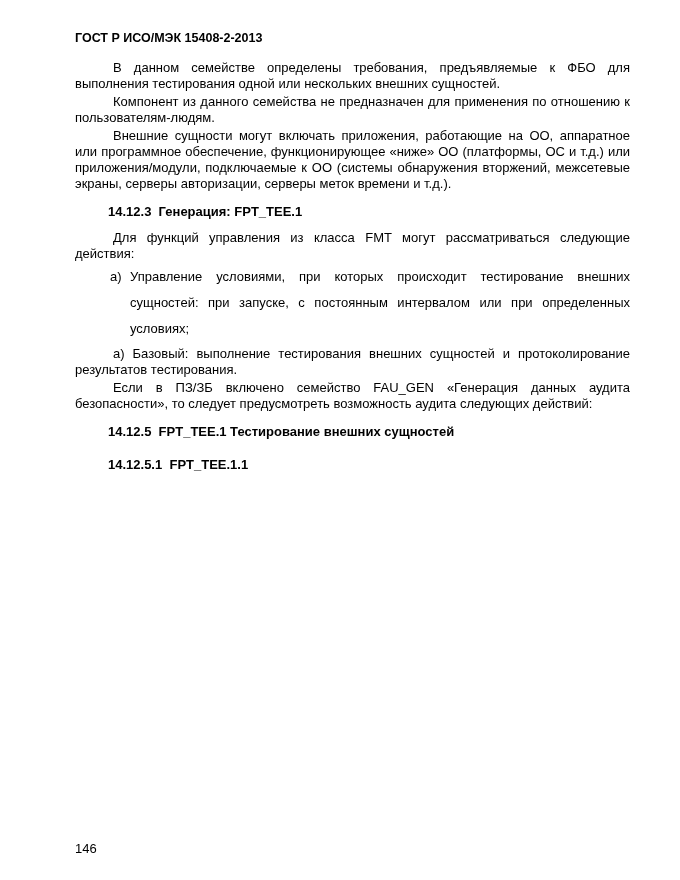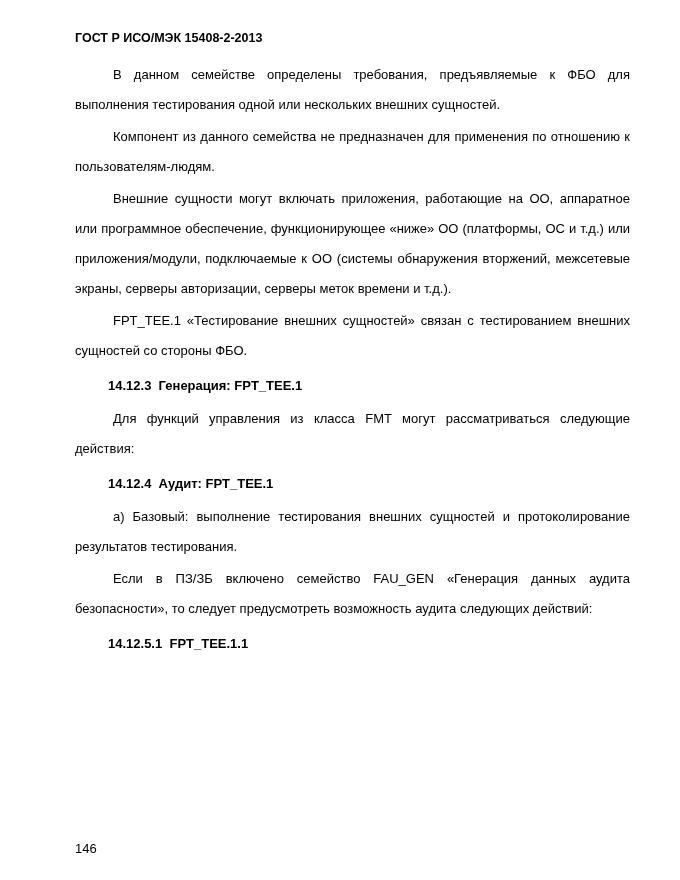--- a/index.html
+++ b/index.html
@@ -20,21 +20,21 @@
     position: relative;
   }
   .doc-header {
     font-size: 12.5px;
     font-weight: bold;
     margin: 0 0 14px 0;
     line-height: 16px;
   }
   .para {
     font-size: 13px;
-    line-height: 30px;
+    line-height: 16px;
     text-align: justify;
     text-indent: 38px;
     margin: 0 0 2px 0;
   }
   .para.spaced { margin-top: 5px; }
   .heading {
     font-size: 13px;
     line-height: 26px;
     font-weight: bold;
     margin: 7px 0 5px 0;
@@ -66,32 +66,32 @@
 
 <div class="page">
 
   <div class="doc-header">ГОСТ Р ИСО/МЭК 15408-2-2013</div>
 
   <p class="para">В данном семействе определены требования, предъявляемые к ФБО для выполнения тестирования одной или нескольких внешних сущностей.</p>
   <p class="para">Компонент из данного семейства не предназначен для применения по отношению к пользователям-людям.</p>
   <p class="para">Внешние сущности могут включать приложения, работающие  на ОО, аппаратное или программное обеспечение, функционирующее «ниже» ОО (платформы, ОС и т.д.) или приложения/модули, подключаемые к ОО (системы обнаружения вторжений, межсетевые экраны, серверы авторизации, серверы меток времени и т.д.).</p>
 
 
-  <p class="para">FPT_TEE.1 «Тестирование внешних сущностей» связан с тестированием внешних сущностей со стороны ФБО.</p>
 
   <h2 class="heading">14.12.3  Генерация: FPT_TEE.1</h2>
 
   <p class="para">Для функций управления из класса FMT могут рассматриваться следующие действия:</p>
 
+  <div class="li"><span class="marker">a)</span><span>Управление условиями, при которых происходит тестирование внешних сущностей: при запуске, с постоянным интервалом или при определенных условиях;</span></div>
 
 
-  <h2 class="heading">14.12.4  Аудит: FPT_TEE.1</h2>
 
   <p class="para">a) Базовый: выполнение тестирования внешних сущностей и протоколирование результатов тестирования.</p>
   <p class="para">Если в ПЗ/ЗБ включено семейство FAU_GEN «Генерация данных аудита безопасности», то следует предусмотреть возможность аудита следующих действий:</p>
 
+  <h2 class="heading">14.12.5  FPT_TEE.1 Тестирование внешних сущностей</h2>
 
 
   <h2 class="heading">14.12.5.1  FPT_TEE.1.1</h2>
 
   <div class="page-number">146</div>
 
 </div>
 
 </body></html>

